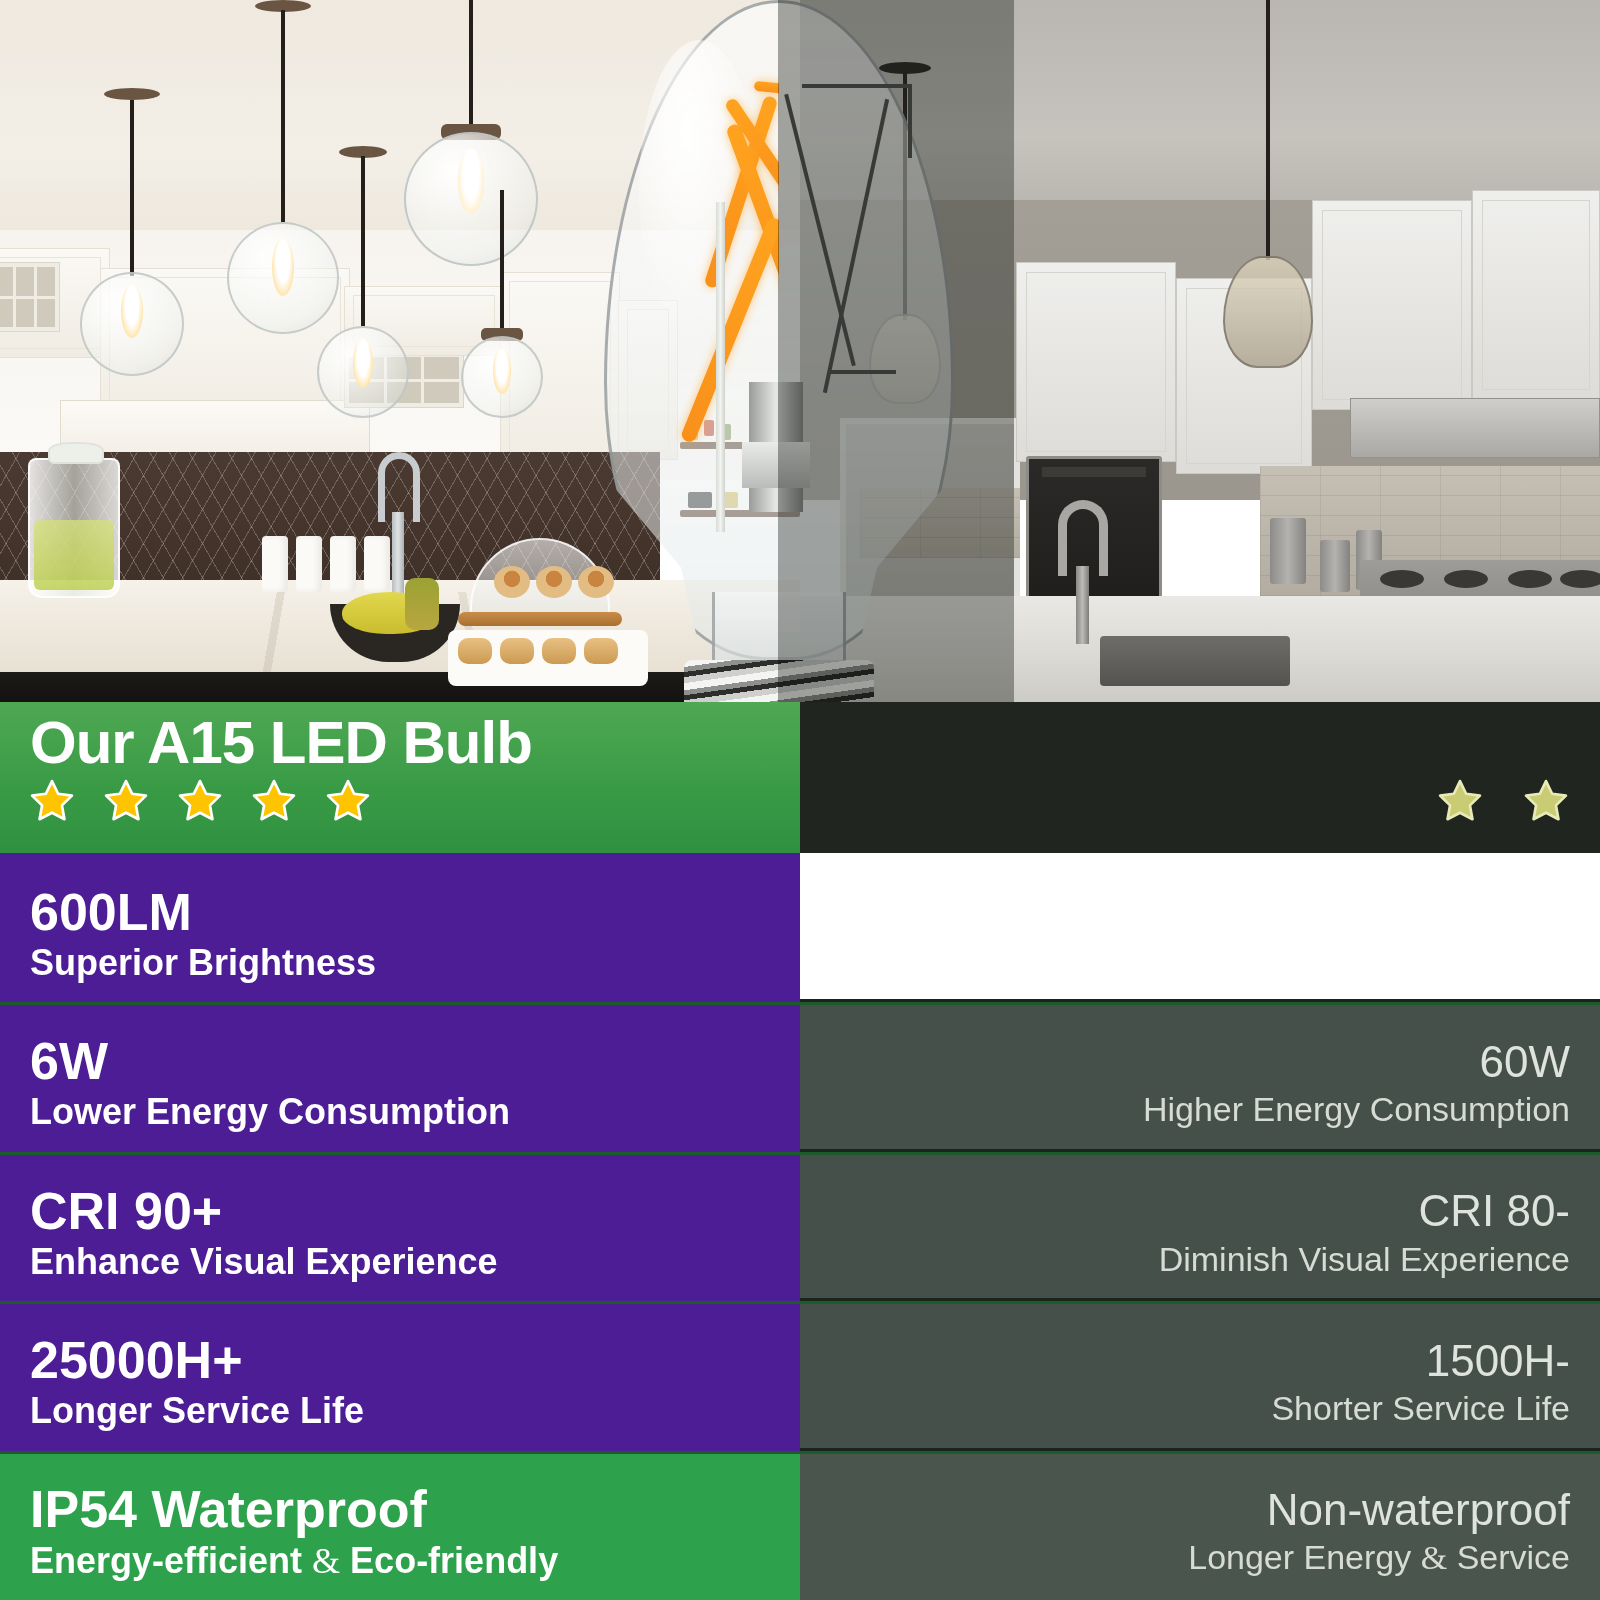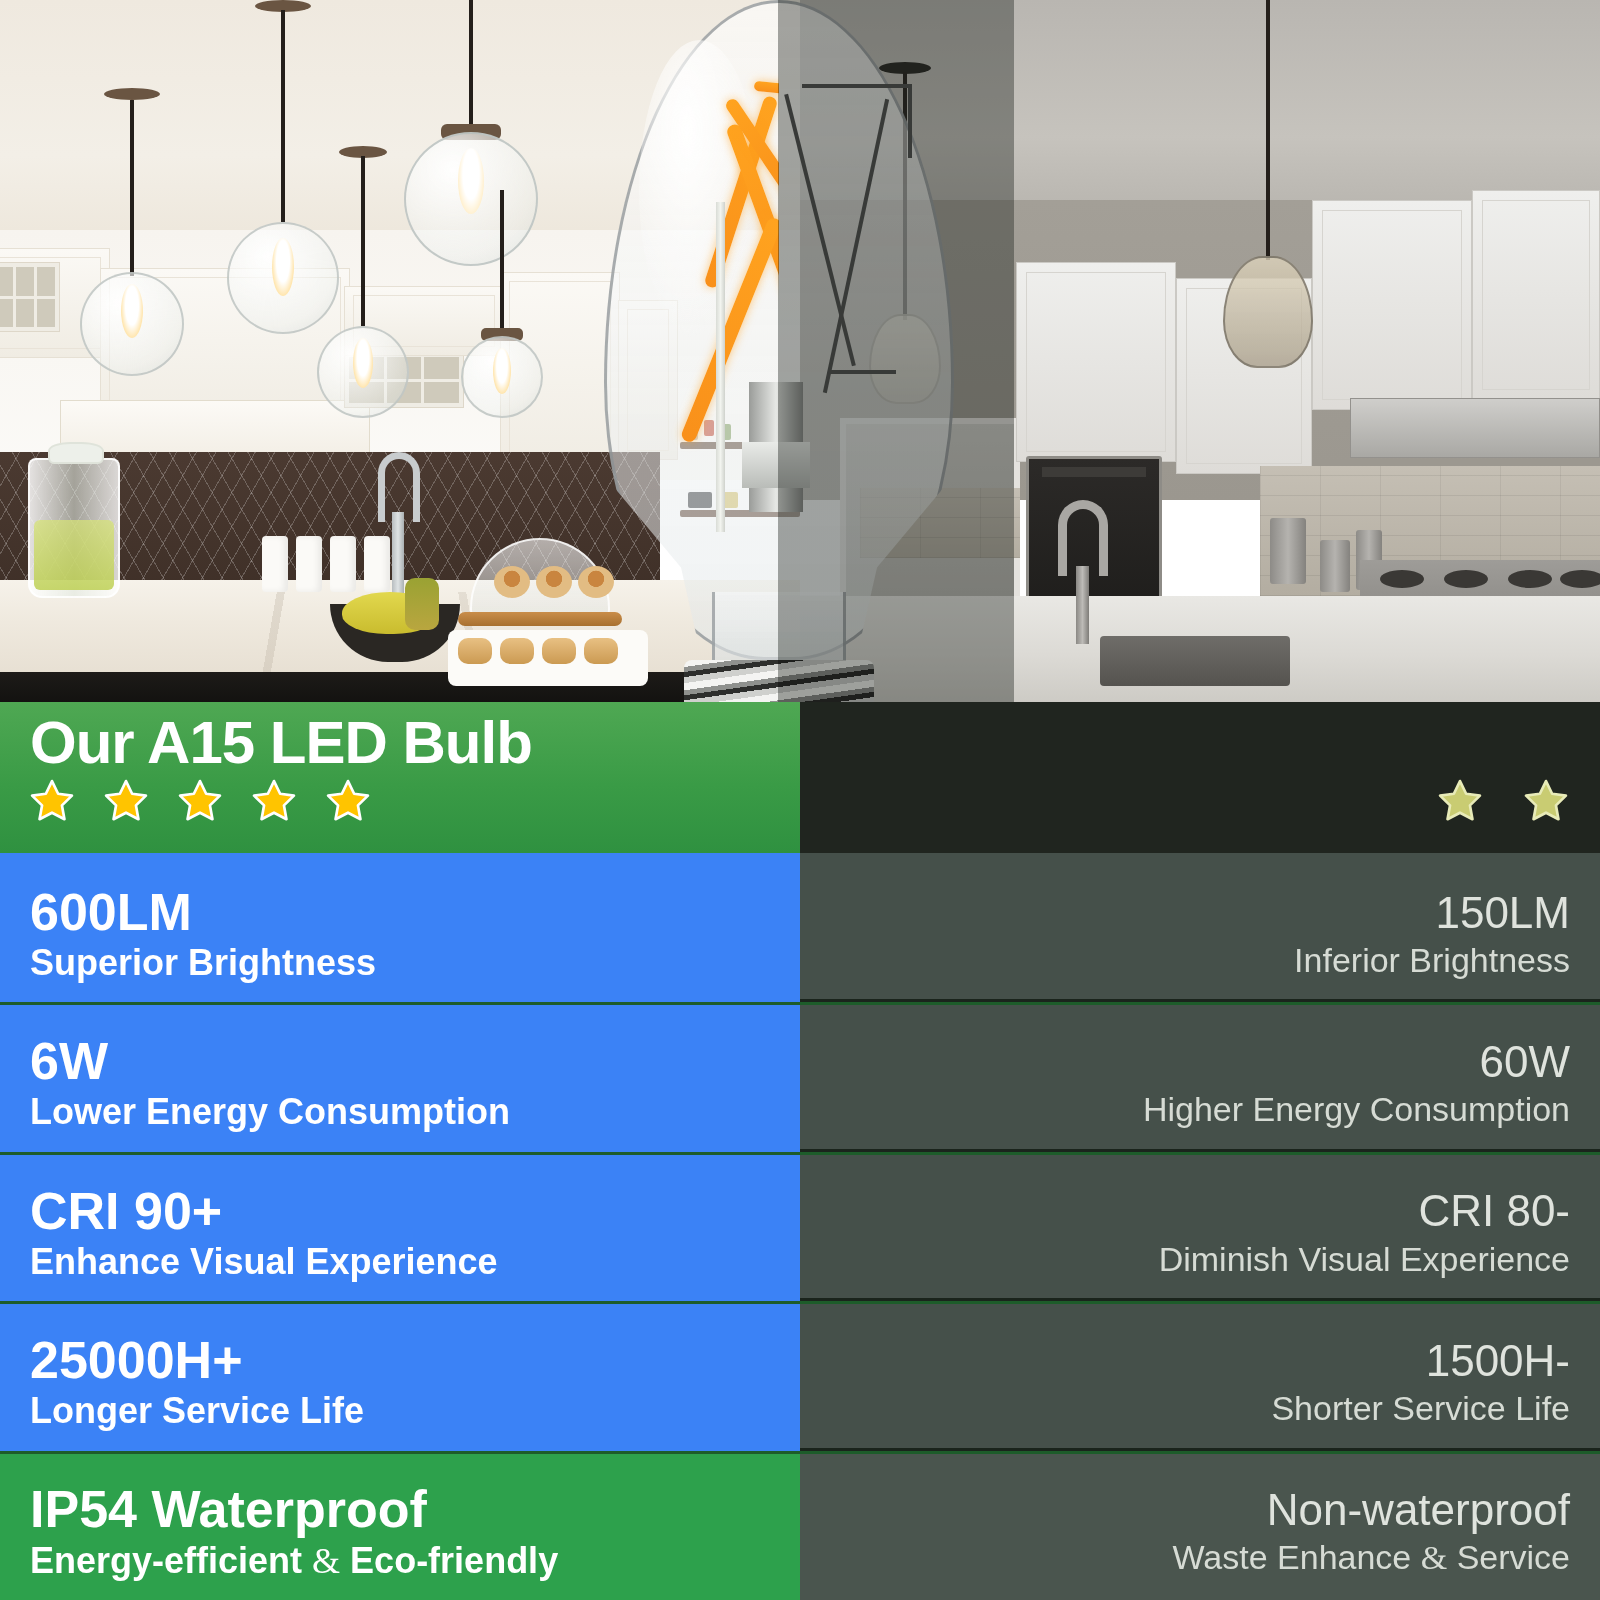--- a/index.html
+++ b/index.html
@@ -177,21 +177,21 @@
     color:#a8aaa6; letter-spacing:-1px; white-space:nowrap; }
   .stars-l { position:absolute; left:28px; top:778px; display:flex; gap:26px; z-index:7; }
   .stars-r { position:absolute; right:30px; top:778px; display:flex; gap:38px; z-index:7; }
   .star { width:48px; height:46px; display:block; }
 
   
   .rows { position:absolute; left:0; top:853px; width:1600px; height:747px; z-index:3; }
   .row { position:relative; width:1600px; height:149.4px; display:flex; }
   .cell { position:relative; height:100%; width:800px; padding:14px 30px 0 30px;
     display:flex; flex-direction:column; justify-content:center; }
-  .cell-l { background:#3b82f6; align-items:flex-start; text-align:left; }
+  .cell-l { background:#4c1d95; align-items:flex-start; text-align:left; }
   .cell-r { background:#45504a; align-items:flex-end; text-align:right; }
   .row:last-child .cell-l { background:#2da14c; }
   .row:last-child .cell-r { background:#4a554e; }
   .row + .row::before { content:""; position:absolute; left:0; top:0; width:1600px; height:3px;
     background:#1d5c2a; z-index:2; }
   .row + .row .cell-r::before { content:""; position:absolute; left:0; top:-3px; width:800px; height:3px;
     background:#1a241c; z-index:3; }
   .big-l { font-size:52px; font-weight:bold; color:#ffffff; line-height:1.06; }
   .sub-l { font-size:36px; font-weight:bold; color:#ffffff; line-height:1.18; margin-top:2px; }
   .big-r { font-size:44px; color:#dfe3dd; line-height:1.08; }
@@ -446,24 +446,20 @@
       </svg>
   </div>
 
   <div class="rows">
 
     <div class="row">
       <div class="cell cell-l">
         <div class="big-l">600LM</div>
         <div class="sub-l">Superior Brightness</div>
       </div>
-      <div class="cell cell-r">
-        <div class="big-r">150LM</div>
-        <div class="sub-r">Inferior Brightness</div>
-      </div>
     </div>
 
     <div class="row">
       <div class="cell cell-l">
         <div class="big-l">6W</div>
         <div class="sub-l">Lower Energy Consumption</div>
       </div>
       <div class="cell cell-r">
         <div class="big-r">60W</div>
         <div class="sub-r">Higher Energy Consumption</div>
@@ -492,18 +488,18 @@
       </div>
     </div>
 
     <div class="row">
       <div class="cell cell-l">
         <div class="big-l">IP54 Waterproof</div>
         <div class="sub-l"><span>Energy-efficient</span> <span class="amp">&amp;</span> <span>Eco-friendly</span></div>
       </div>
       <div class="cell cell-r">
         <div class="big-r">Non-waterproof</div>
-        <div class="sub-r"><span>Waste Enhance</span> <span class="amp">&amp;</span> <span>Service</span></div>
+        <div class="sub-r"><span>Longer Energy</span> <span class="amp">&amp;</span> <span>Service</span></div>
       </div>
     </div>
 
   </div>
 </div>
 
 </body></html>

